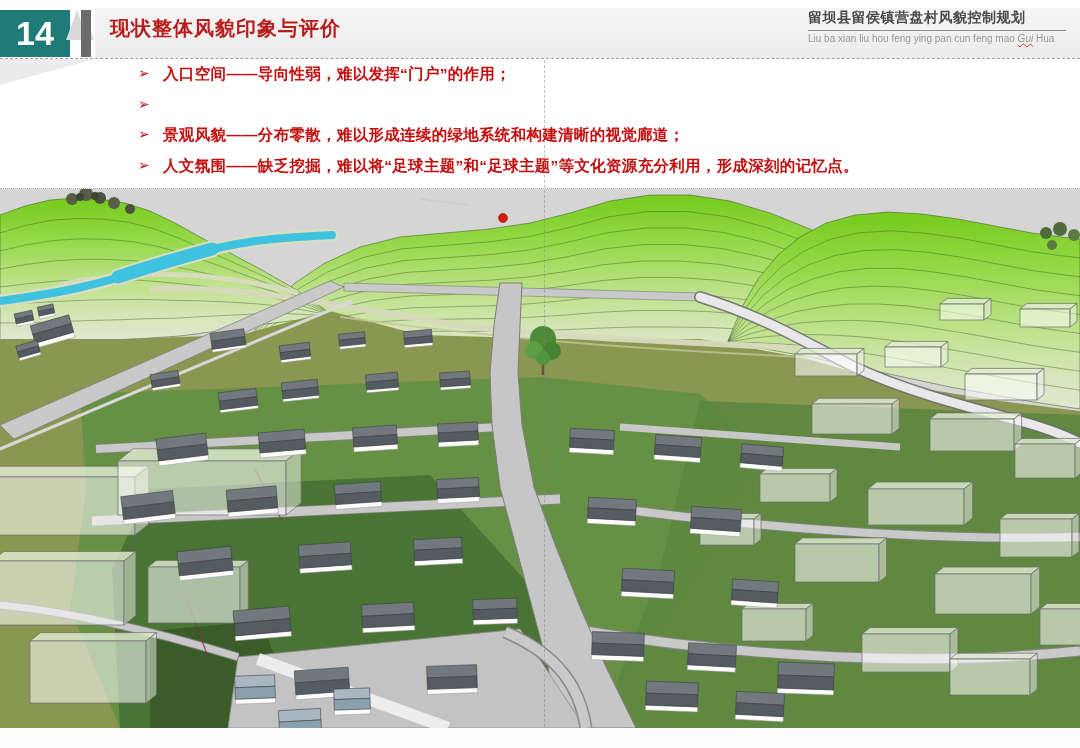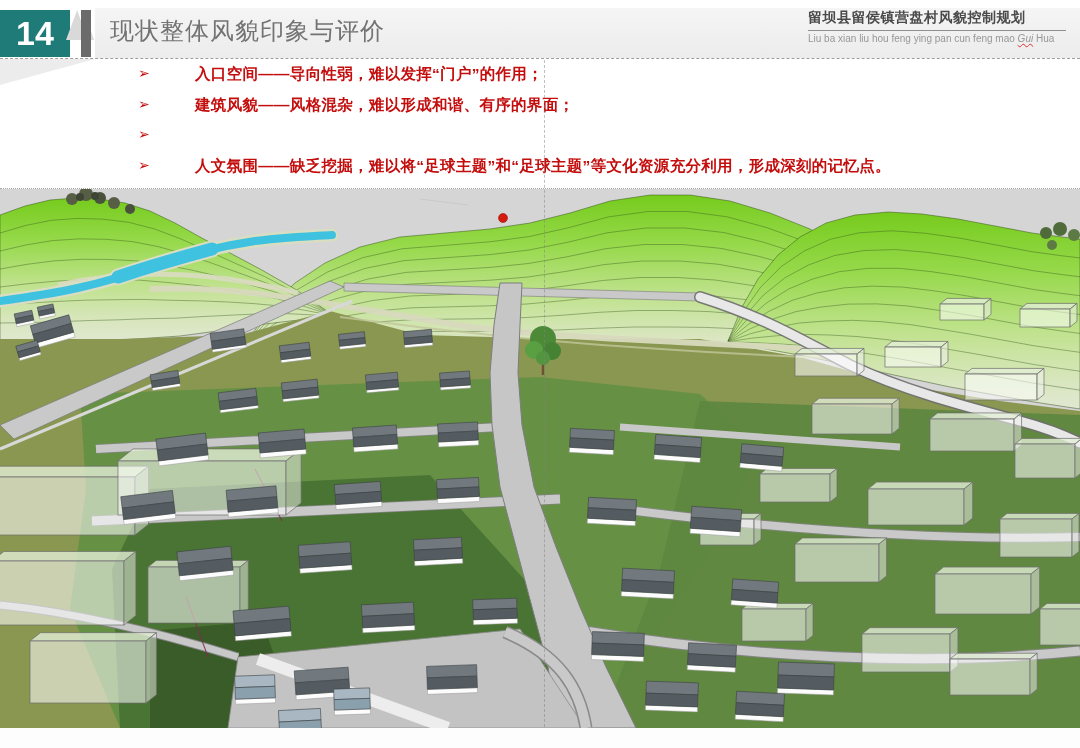--- a/index.html
+++ b/index.html
@@ -6,36 +6,36 @@
   .slide{position:relative;width:1080px;height:748px;background:#ffffff;overflow:hidden;
          font-family:"Liberation Sans","DejaVu Sans",sans-serif;}
   
   .header-strip{position:absolute;left:95px;top:8px;right:0;height:50px;
                 background:linear-gradient(#f5f5f5,#ececec);}
   .num-box{position:absolute;left:0;top:10px;width:70px;height:47px;background:#1e7b78;
            color:#fff;font-size:34px;font-weight:bold;display:flex;align-items:center;justify-content:center;}
   .gap-mountain{position:absolute;left:66px;top:10px;width:28px;height:30px;background:#d9d9d9;
                 clip-path:polygon(0 100%,40% 0,58% 48%,72% 22%,100% 100%);}
   .v-bar{position:absolute;left:81px;top:10px;width:10px;height:47px;background:#6b6b6b;}
-  .slide-title{position:absolute;left:110px;top:15px;font-size:24px;font-weight:normal;color:#737373;letter-spacing:1px;}
+  .slide-title{position:absolute;left:110px;top:15px;font-size:20px;font-weight:bold;color:#b91c1c;letter-spacing:1px;}
   .right-block{position:absolute;right:14px;top:9px;width:258px;}
   .proj-title{font-size:14px;font-weight:bold;color:#4a4a4a;letter-spacing:.5px;white-space:nowrap;}
   .proj-divider{border:none;border-top:1px solid #8f8f8f;margin:3px 0 2px 0;}
   .proj-pinyin{font-size:10px;color:#979797;white-space:nowrap;}
   .pinyin-marked{text-decoration-line:underline;text-decoration-style:wavy;
                  text-decoration-color:#e03030;text-decoration-thickness:1px;font-style:italic;}
   .header-sep{position:absolute;left:0;right:0;top:58px;border-top:1px dashed #9e9e9e;}
   .corner-shade{position:absolute;left:0;top:59px;width:0;height:0;
                 border-top:26px solid #ececec;border-right:95px solid transparent;}
   
   .bullets{position:absolute;left:138px;top:63px;width:930px;}
   .bullet-row{display:flex;align-items:flex-start;height:30.5px;
               font-size:15.5px;font-weight:bold;color:#c40d0d;letter-spacing:.3px;white-space:nowrap;}
   .bullet-arrow{margin-right:13px;font-size:14px;line-height:21px;}
-  .bullet-text{line-height:21px;margin-left:32px;}
+  .bullet-text{line-height:21px;}
   
   .scene-wrap{position:absolute;left:0;top:188px;width:1080px;height:539px;
               border-top:1px dotted #a8a8a8;border-bottom:1px dotted #bdbdbd;box-sizing:content-box;}
   .scene-wrap svg{display:block;}
   .v-guide{position:absolute;left:544px;top:60px;height:667px;width:0;
            border-left:1px dashed rgba(130,130,130,.5);pointer-events:none;}
   .footer-strip{position:absolute;left:0;bottom:0;width:1080px;height:20px;background:#fdfdfd;}
 </style>
 </head>
 <body>
@@ -57,24 +57,24 @@
   <div class="header-sep"></div>
   <div class="corner-shade"></div>
 
   <div class="bullets">
     <div class="bullet-row" style="color: rgb(196, 13, 13);">
       <span class="bullet-arrow">➢</span>
       <span class="bullet-text">入口空间——导向性弱，难以发挥“门户”的作用；</span>
     </div>
     <div class="bullet-row" style="color: rgb(196, 13, 13);">
       <span class="bullet-arrow">➢</span>
-      <span class="bullet-text">建筑风貌——风格混杂，难以形成和谐、有序的界面；</span>
     </div>
     <div class="bullet-row" style="color: rgb(196, 13, 13);">
       <span class="bullet-arrow">➢</span>
+      <span class="bullet-text">景观风貌——分布零散，难以形成连续的绿地系统和构建清晰的视觉廊道；</span>
     </div>
     <div class="bullet-row" style="color: rgb(196, 13, 13);">
       <span class="bullet-arrow">➢</span>
       <span class="bullet-text">人文氛围——缺乏挖掘，难以将“足球主题”和“足球主题”等文化资源充分利用，形成深刻的记忆点。</span>
     </div>
   </div>
 
   <div class="scene-wrap">
   <svg width="1080" height="539" viewBox="0 0 1080 539" xmlns="http://www.w3.org/2000/svg">
     <defs>

